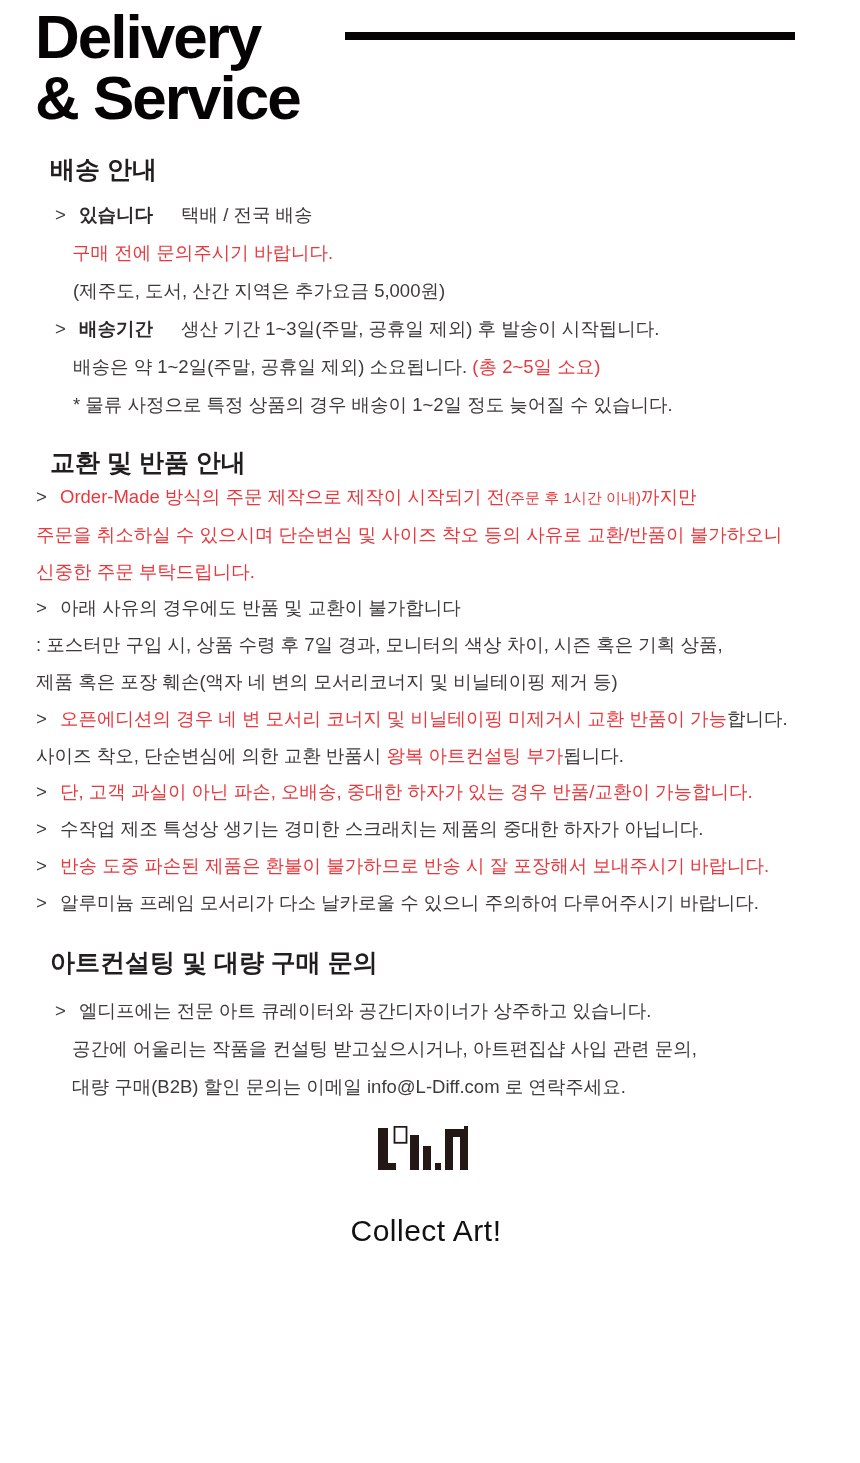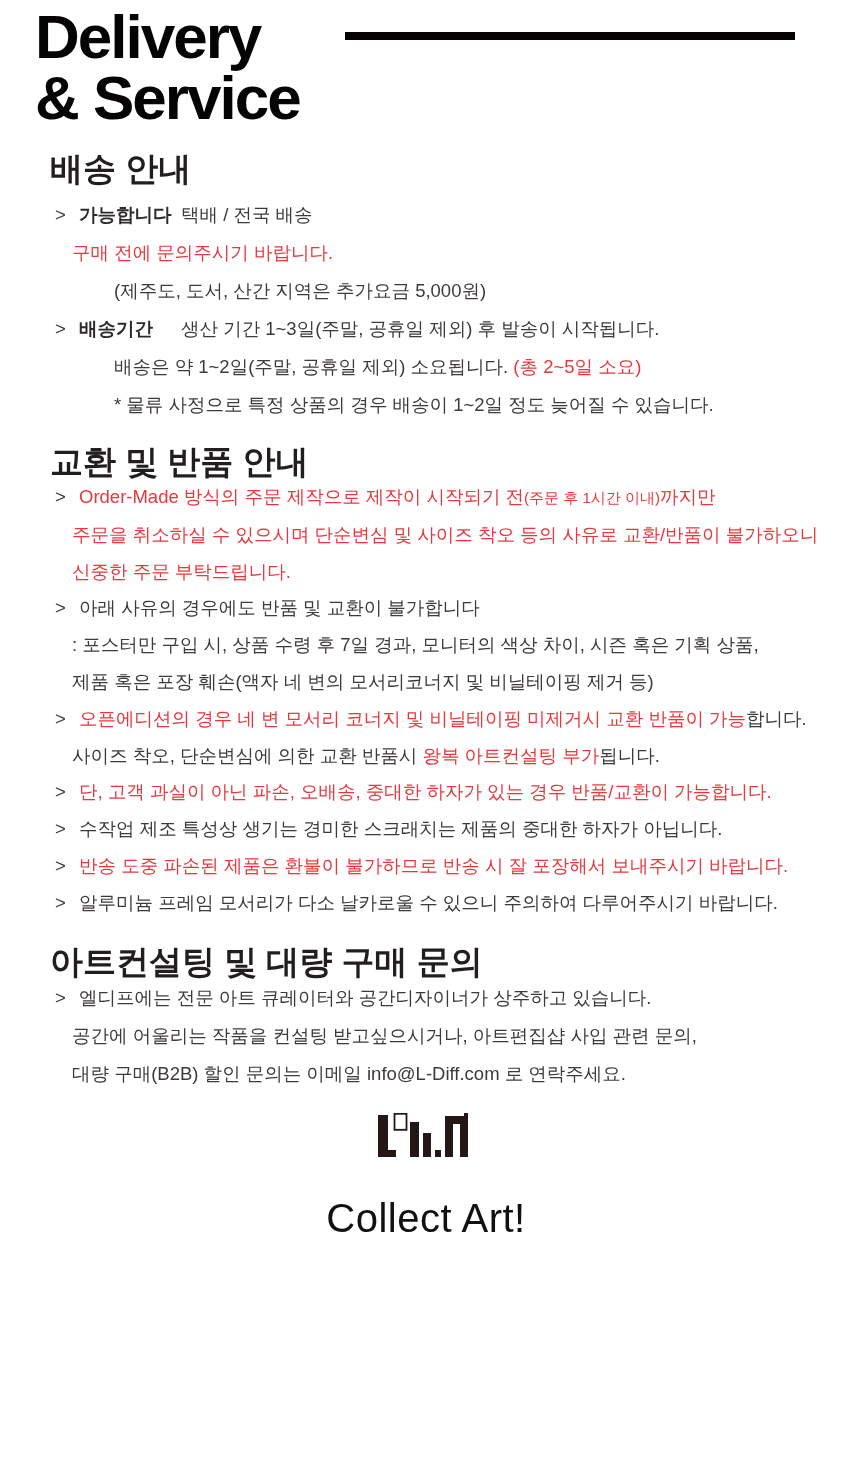--- a/index.html
+++ b/index.html
@@ -26,75 +26,75 @@
   .title-divider {
     position: absolute;
     left: 345px; top: 32px;
     width: 450px; height: 8px;
     background: #050303;
   }
 
   
   .sec-heading {
     margin-left: 50px;
-    font-size: 33px;
+    font-size: 25px;
     line-height: 34px;
     font-weight: 600;
     color: #221e1f;
   }
   .h1 { margin-top: 24px; margin-bottom: 10px; }
   .h2 { margin-top: 21px; }
-  .h3 { margin-top: 23px; }
+  .h3 { margin-top: 23px; margin-bottom: 13px; }
 
   .ln {
     font-size: 18.5px;
     line-height: 38px;
     padding-left: 55px;
     white-space: nowrap;
     color: #3e3a39;
   }
-  .sec2 .ln { line-height: 36.8px; }
+  .sec2 .ln { line-height: 36.8px; padding-left: 36px; }
   .cont   { padding-left: 72px; }
-  .valcont{ padding-left: 114px; }
+  .valcont{ padding-left: 73px; }
 
   .mk { display: inline-block; width: 24px; color: #3e3a39; }
   .mk.red { color: #e8383d; }
   .lbl { display: inline-block; width: 102px; font-weight: 700; color: #2e2a2a; }
   .red { color: #e8383d; }
   .bold { font-weight: 700; color: #2e2a2a; }
   .small-red { font-size: 15px; color: #e8383d; }
 
   
   .logo-wrap { margin-top: 20px; text-align: center; }
   .logo-wrap svg { display: inline-block; }
   .slogan {
     margin-top: 34px;
     text-align: center;
-    font-size: 40px;
+    font-size: 30px;
     line-height: 46px;
     color: #111111;
     letter-spacing: 0.5px;
   }
 </style>
 </head>
 <body>
 
 <div class="page">
 
   <div class="title">
     <div>Delivery</div>
     <div>&amp; Service</div>
   </div>
   <div class="title-divider"></div>
 
   <div class="sec1">
     <div class="sec-heading h1">배송 안내</div>
 
     <div class="ln">
-      <span class="mk">&gt;</span><span class="lbl">가능합니다</span><span>택배 / 전국 배송</span>
+      <span class="mk">&gt;</span><span class="lbl">있습니다</span><span>택배 / 전국 배송</span>
     </div>
 
     <div class="ln red cont">
       <span>구매 전에 문의주시기 바랍니다.</span>
     </div>
 
     <div class="ln valcont">
       <span>(제주도, 도서, 산간 지역은 추가요금 5,000원)</span>
     </div>
 

